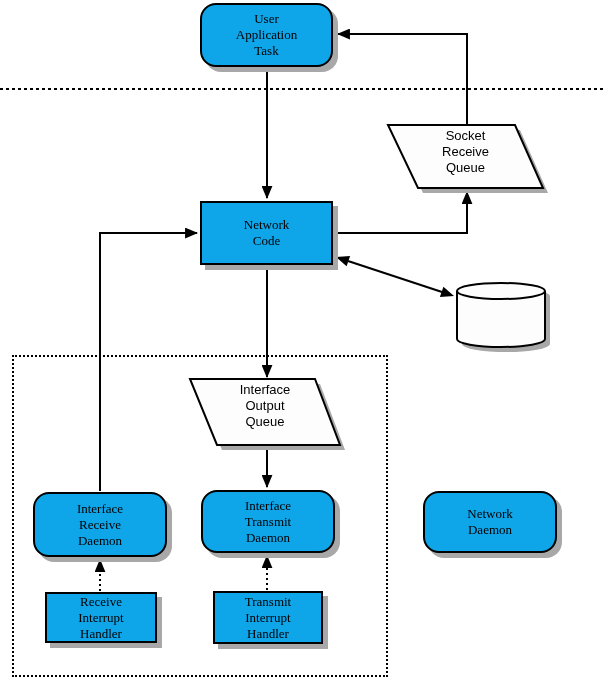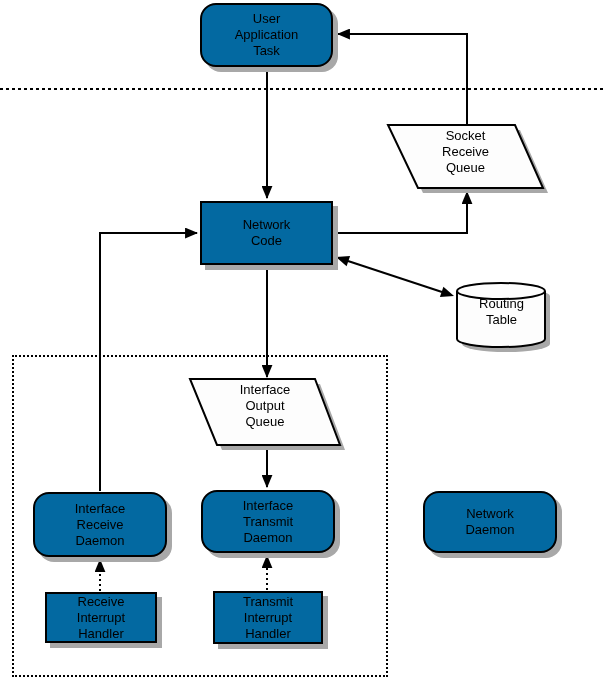--- a/index.html
+++ b/index.html
@@ -14,23 +14,23 @@
     background:repeating-linear-gradient(90deg,#000 0 3px,transparent 3px 6px);
   }
   
   .dashed-box{
     position:absolute;left:12px;top:355px;width:376px;height:322px;
     box-sizing:border-box;border:2px dotted #000;z-index:1;background:transparent;
   }
   svg.connectors{z-index:2;}
   .node{
     position:absolute;box-sizing:border-box;z-index:3;
-    border:2px solid #000;background:#0369a1;
+    border:2px solid #000;background:#0ea5e9;
     box-shadow:5px 5px 0 #a8a8a8;
-    display:flex;align-items:center;justify-content:center;
+    display:flex;align-items:center;justify-content:center;font-family:Liberation Serif, serif;
   }
   .rounded{border-radius:16px;}
   .node-label,.float-label-text{
     white-space:pre-line;text-align:center;font-size:13px;line-height:16px;color:#000;
   }
   .float-label{
     position:absolute;z-index:4;display:flex;align-items:flex-start;justify-content:center;
     background:transparent;pointer-events:none;
   }
 </style>
@@ -120,18 +120,14 @@
 Receive
 Queue</span>
   </div>
 
   <div class="float-label" style="left:207px;top:382px;width:116px;height:58px">
     <span class="float-label-text">Interface
 Output
 Queue</span>
   </div>
 
-  <div class="float-label" style="left:458px;top:296px;width:87px;height:42px">
-    <span class="float-label-text">Routing
-Table</span>
-  </div>
 
 </div>
 
 </body></html>

